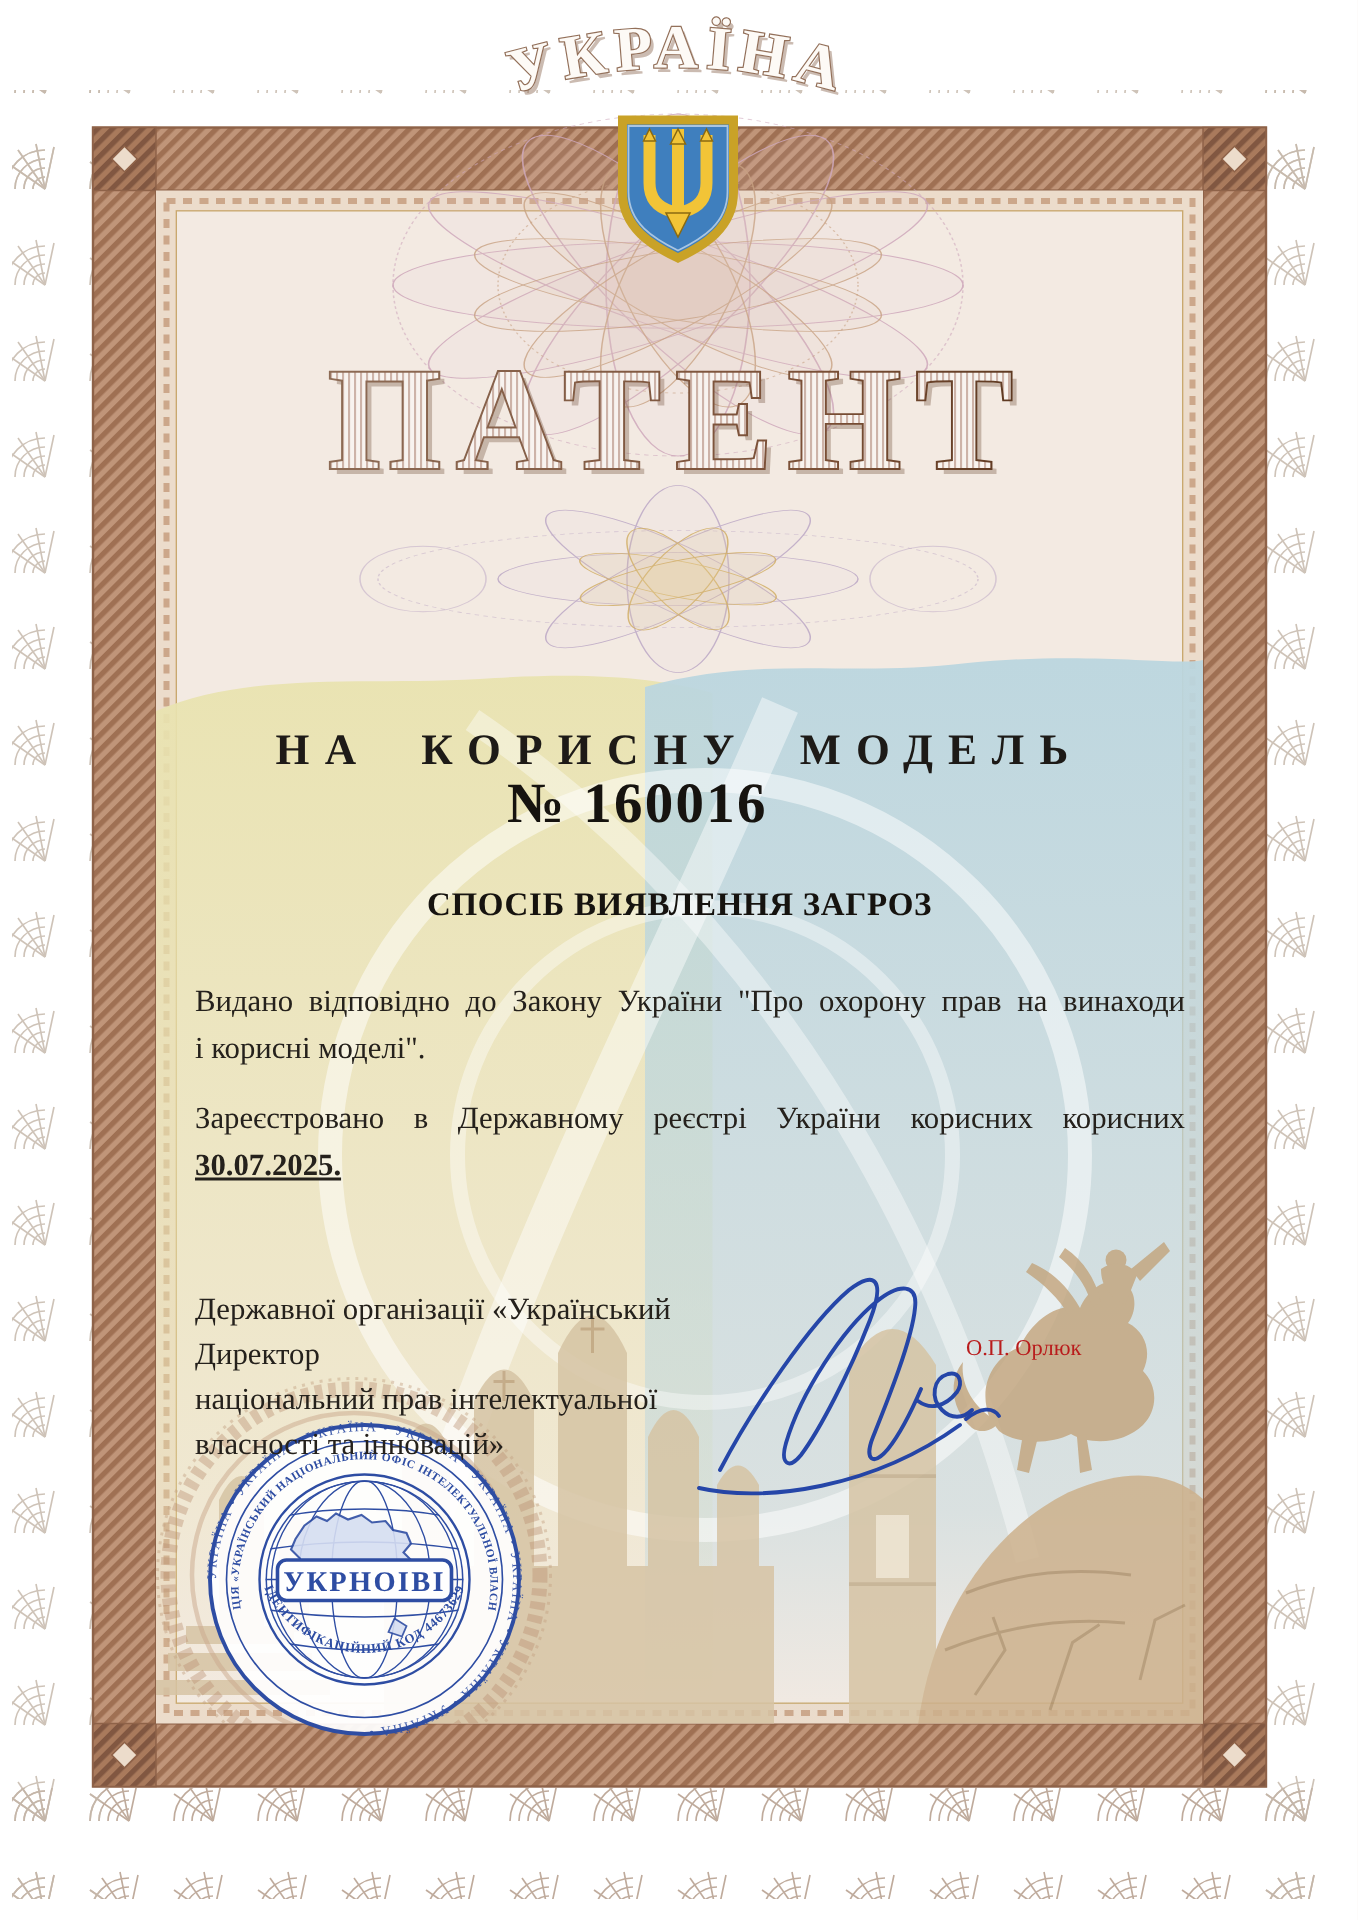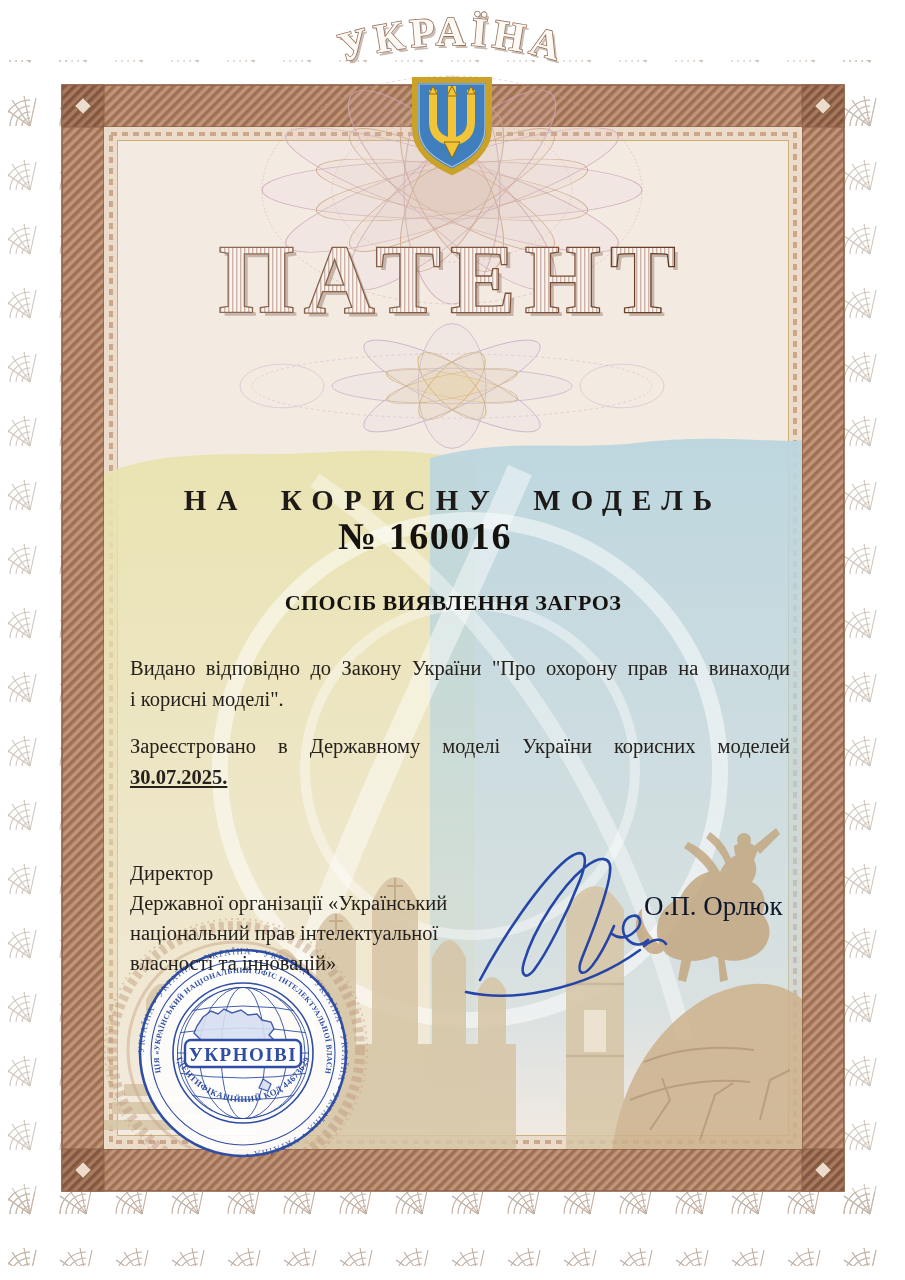--- a/index.html
+++ b/index.html
@@ -23,21 +23,21 @@
   .invention-title{
     left:104px; top:590px; width:698px; text-align:center;
     font-size:22px; font-weight:700; letter-spacing:.02em; color:#16130f;
   }
   .para{left:130px; width:660px; font-size:20.5px; line-height:1.52; color:#25211c;}
   .p1{top:653px;}
   .p2{top:731px;}
   .jline{text-align:justify; text-align-last:justify;}
   .bold{font-weight:700;text-decoration:underline;}
   .director{left:130px; top:858px; width:360px; font-size:20.5px; line-height:30px; color:#25211c;}
-  .signer{left:644px; top:891px; font-size:27px; color:#0f172a;}
+  .signer{left:644px; top:891px; font-size:15px; color:#b91c1c;}
 </style>
 </head>
 <body>
 
 <div class="page">
 
   <svg class="art" viewBox="0 0 905 1280" aria-hidden="true">
     <defs>
       <pattern id="lace" width="56" height="64" patternUnits="userSpaceOnUse">
         <g fill="none" stroke="#c6b9ac" stroke-width="1.1" opacity=".85">
@@ -323,25 +323,25 @@
   <div class="abs doc-subtype">НА КОРИСНУ МОДЕЛЬ</div>
   <div class="abs doc-number">№ 160016</div>
   <div class="abs para p1">
     <div class="jline">Видано відповідно до Закону України "Про охорону прав на винаходи</div>
     <div>і корисні моделі".</div>
   </div>
 
   <div class="abs invention-title">СПОСІБ ВИЯВЛЕННЯ ЗАГРОЗ</div>
 
   <div class="abs para p2">
-    <div class="jline">Зареєстровано в Державному моделі України корисних моделей</div>
+    <div class="jline">Зареєстровано в Державному реєстрі України корисних корисних</div>
     <div class="bold">30.07.2025.</div>
   </div>
 
   <div class="abs director">
+    <div>Державної організації «Український</div>
     <div>Директор</div>
-    <div>Державної організації «Український</div>
     <div>національний прав інтелектуальної</div>
     <div>власності та інновацій»</div>
   </div>
 
   <div class="abs signer">О.П. Орлюк</div>
 </div>
 
 </body></html>

